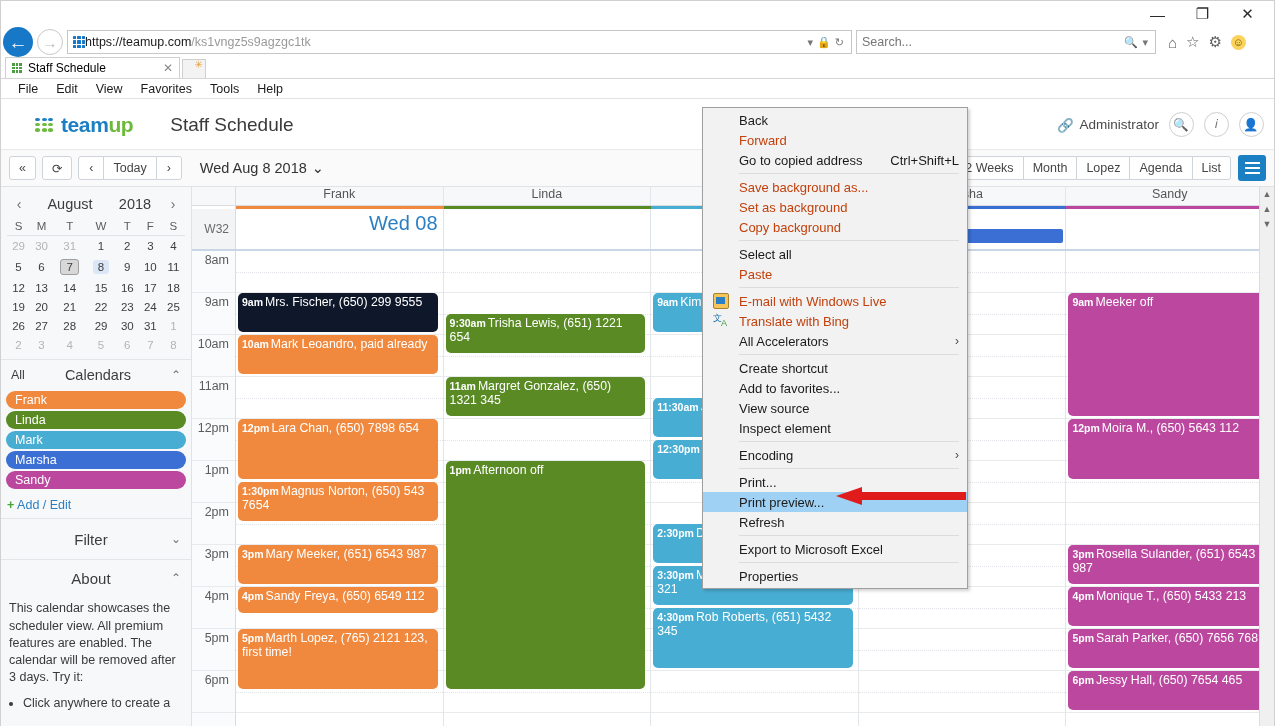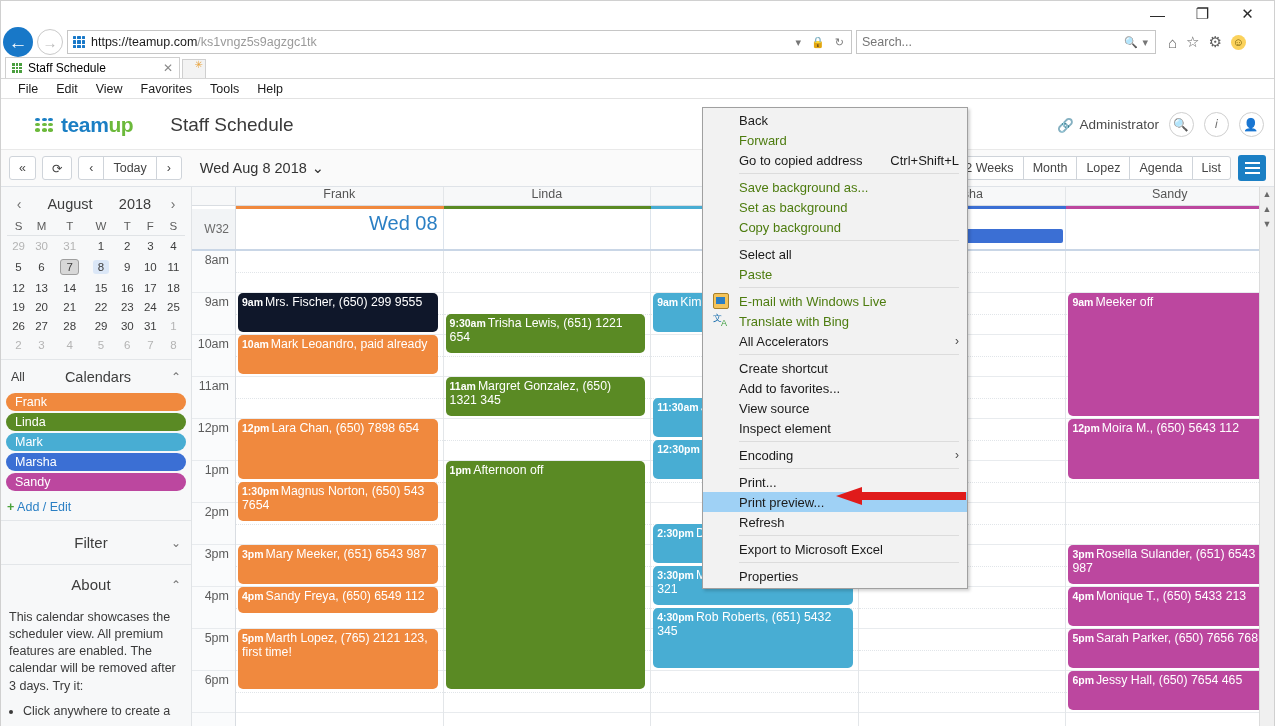--- a/index.html
+++ b/index.html
@@ -15,21 +15,21 @@
              font-size:15px; color:#2b2b2b; }
   .win-btn:last-child { margin-right:4px; }
 
   .navbar { height:30px; display:flex; align-items:center; padding:0 6px 0 2px; gap:4px; }
   .back-btn { width:30px; height:30px; border-radius:50%; background:#1878c8; color:#fff;
               display:flex; align-items:center; justify-content:center; font-size:19px;
               line-height:1; flex:0 0 auto; }
   .fwd-btn { width:26px; height:26px; border-radius:50%; border:1px solid #c9c9c9; color:#b9b9b9;
              display:flex; align-items:center; justify-content:center; font-size:15px; flex:0 0 auto;}
   .urlbar { flex:0 0 785px; height:24px; border:1px solid #c6c6c6; background:#fff;
-            display:flex; align-items:center; padding:0 5px; gap:6px; font-size:12.5px; }
+            display:flex; align-items:center; padding:0 5px; font-size:12.5px; }
   .url-favicon { width:12px; height:12px; display:grid; grid-template-columns:repeat(3,1fr);
                  grid-template-rows:repeat(3,1fr); gap:1px; }
   .url-favicon i { background:#1878c8; display:block; border-radius:0.5px; }
   .url-text { color:#1b1b1b; white-space:nowrap; }
   .url-text .path { color:#9a9a9a; }
   .urlbar .spacer { flex:1; }
   .url-ic { color:#767676; font-size:11px; padding:0 2px; }
   .searchbar { flex:0 0 300px; height:24px; border:1px solid #c6c6c6; background:#fff;
                display:flex; align-items:center; padding:0 5px; font-size:12.5px; color:#767676; }
   .searchbar .spacer{flex:1;}
@@ -115,21 +115,21 @@
   .sb-section-head .ttl { flex:1; text-align:center; }
   .sb-section-head .chev { color:#767676; font-size:12px; }
   .cal-list { padding:0 5px 4px; }
   .cal-chip { height:18px; border-radius:9px; margin-bottom:2px; color:#fff; font-size:12.5px;
               display:flex; align-items:center; padding:0 9px; }
   .add-edit { font-size:12.5px; color:#2a7fc4; padding:3px 0 0 6px; }
   .add-edit b { color:#4aa23a; }
   .sb-div { border-top:1px solid #e3e6e9; }
   .about-body { padding:4px 8px 0; font-size:12.5px; color:#3a3a3a; line-height:1.38; }
   .about-body ul { margin:8px 0 0 14px; }
-  .about-body li { margin-bottom:6px; }
+  .about-body li { margin-bottom:14px; }
 
   
   .cal-area { flex:1; position:relative; overflow:hidden; background:#fff; }
   .colhead { display:flex; height:19px; border-bottom:1px solid #d9dde2; background:#f7f8f9; }
   .gutter { width:44px; flex:0 0 44px; border-right:1px solid #d9dde2; }
   .colhead .col { flex:1; text-align:center; font-size:12.5px; color:#555;
                   border-right:1px solid #e3e6e9; }
   .colbar { display:flex; height:3px; }
   .colbar .gutter { border-right:1px solid #d9dde2; }
   .colbar .cb { flex:1; }
@@ -159,21 +159,21 @@
              border-left:1px solid #dcdcdc; }
   .vscroll .sb-arrow { height:15px; text-align:center; font-size:9px; color:#6a6a6a; line-height:15px;}
   .vscroll .thumb { position:absolute; top:30px; left:1px; width:13px; height:0px; background:#cdcdcd; }
 
   
   .ctx { position:absolute; left:701px; top:106px; width:266px; background:#f2f2f2;
          border:1px solid #a0a0a0; box-shadow:2px 2px 3px rgba(0,0,0,.18); z-index:50;
          padding:2px 0; font-size:13px; }
   .ctx .item { height:20px; display:flex; align-items:center; padding:0 8px 0 36px; color:#1b1b1b;
                position:relative; }
-  .ctx .item.dis { color:#4d7c0f; }
+  .ctx .item.dis { color:#c2410c; }
   .ctx .item.hl { background:#9fd1f5; }
   .ctx .item .sc { margin-left:auto; padding-left:18px; }
   .ctx .item .sub { margin-left:auto; color:#4a4a4a; font-size:12px; }
   .ctx .sep { height:1px; background:#dcdcdc; margin:3px 8px 3px 36px; }
   .ctx .ico { position:absolute; left:10px; top:2px; width:16px; height:16px; }
   .ico-mail { background:#f5c45a; border:1px solid #a8812b; border-radius:2px; position:relative; }
   .ico-mail::after{ content:""; position:absolute; left:2px; top:3px; width:9px; height:7px;
                     background:#2b7fc4; }
   .ico-bing { position:relative; }
   .ico-bing::before { content:"文"; position:absolute; left:0; top:-1px; font-size:9px; color:#1b6fae;}

